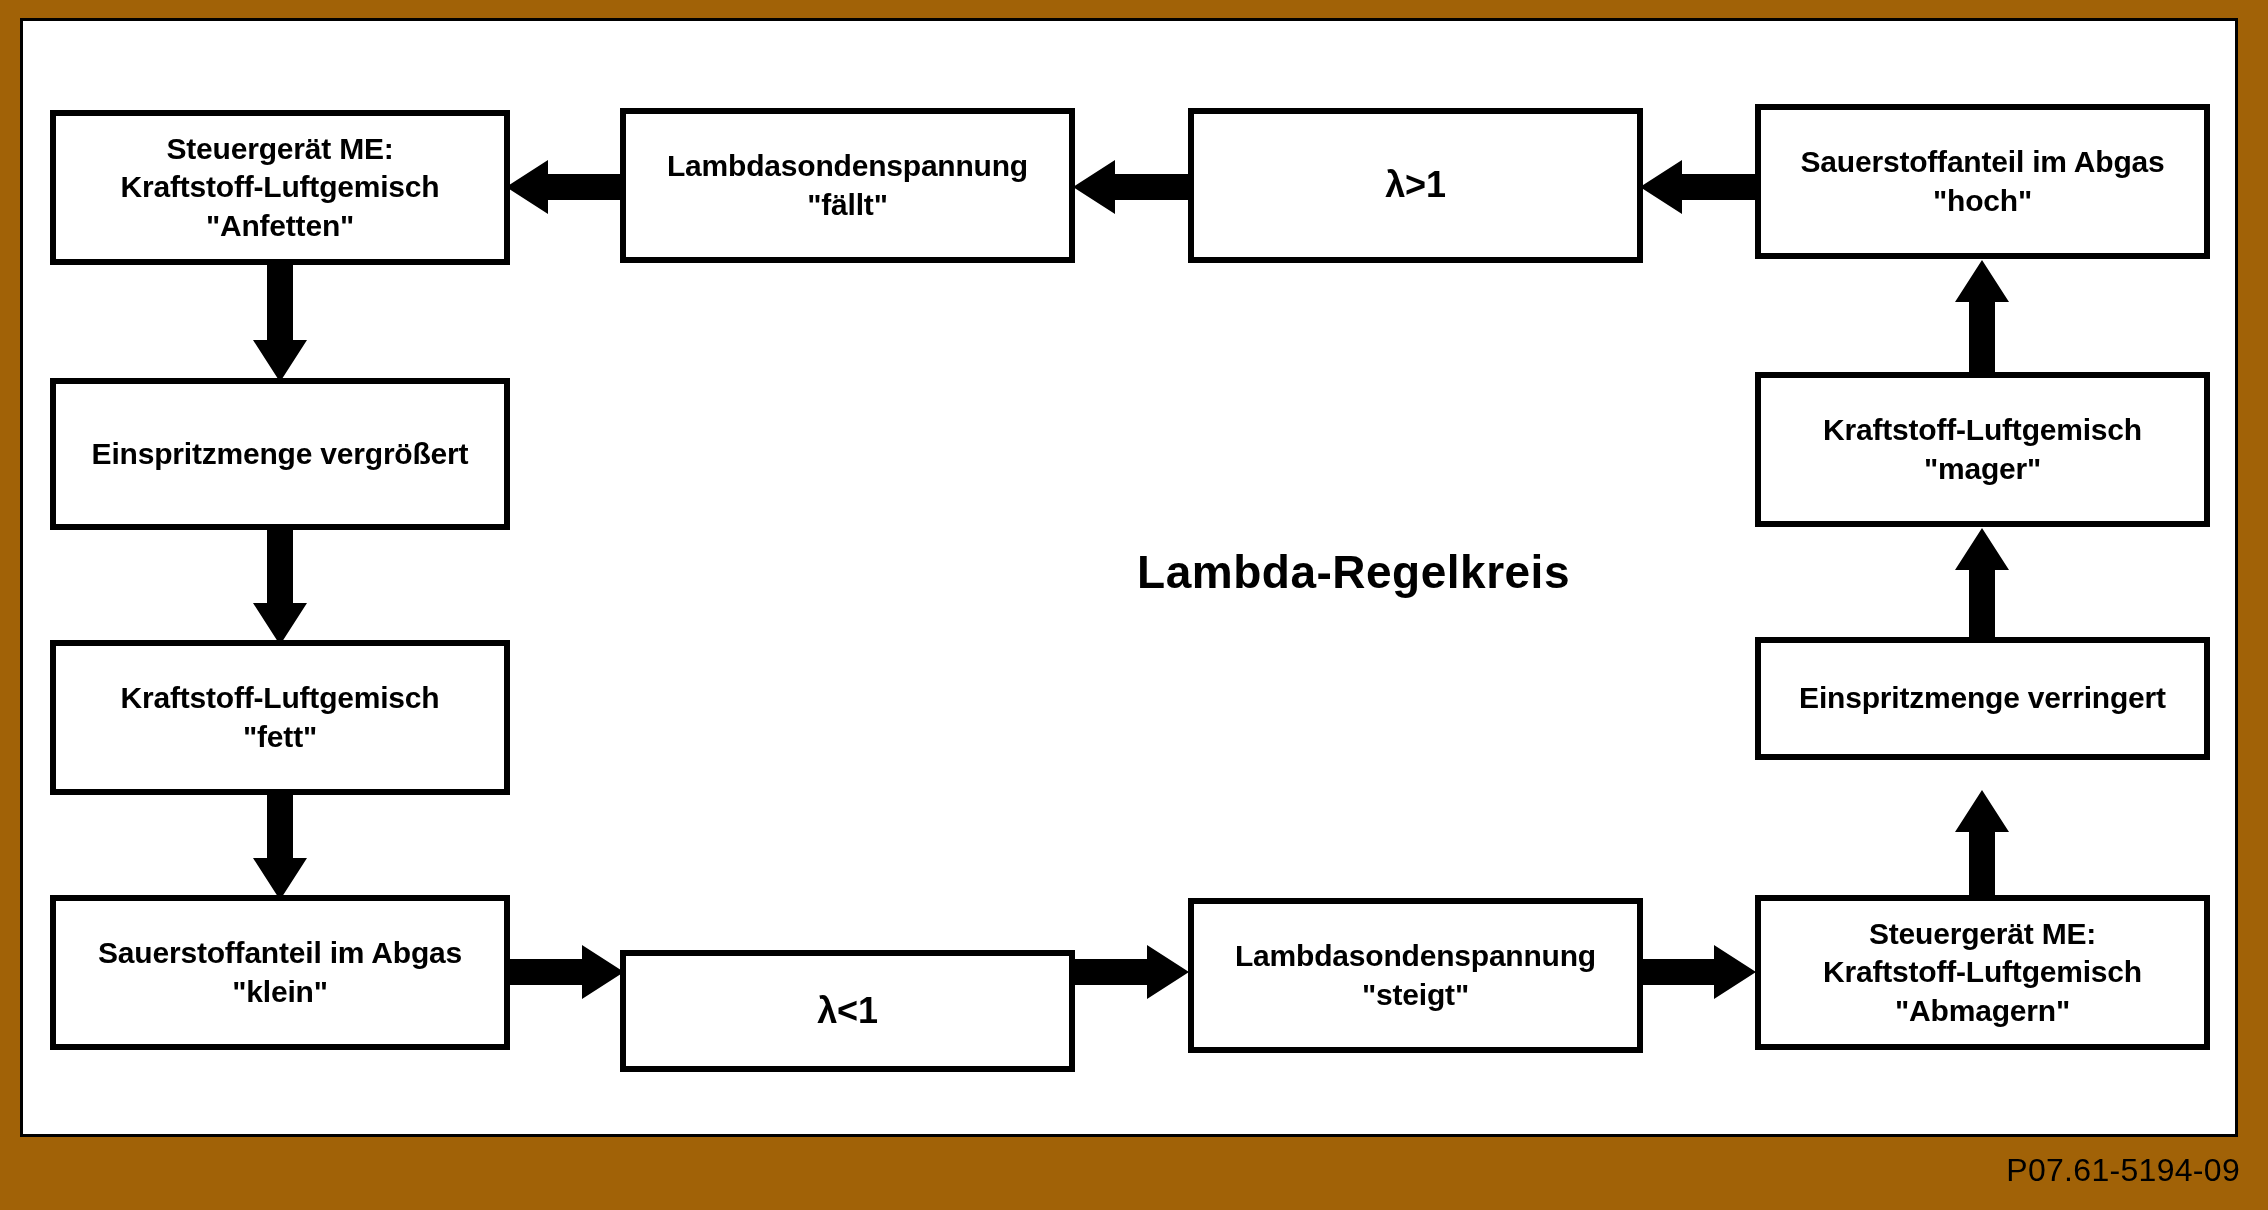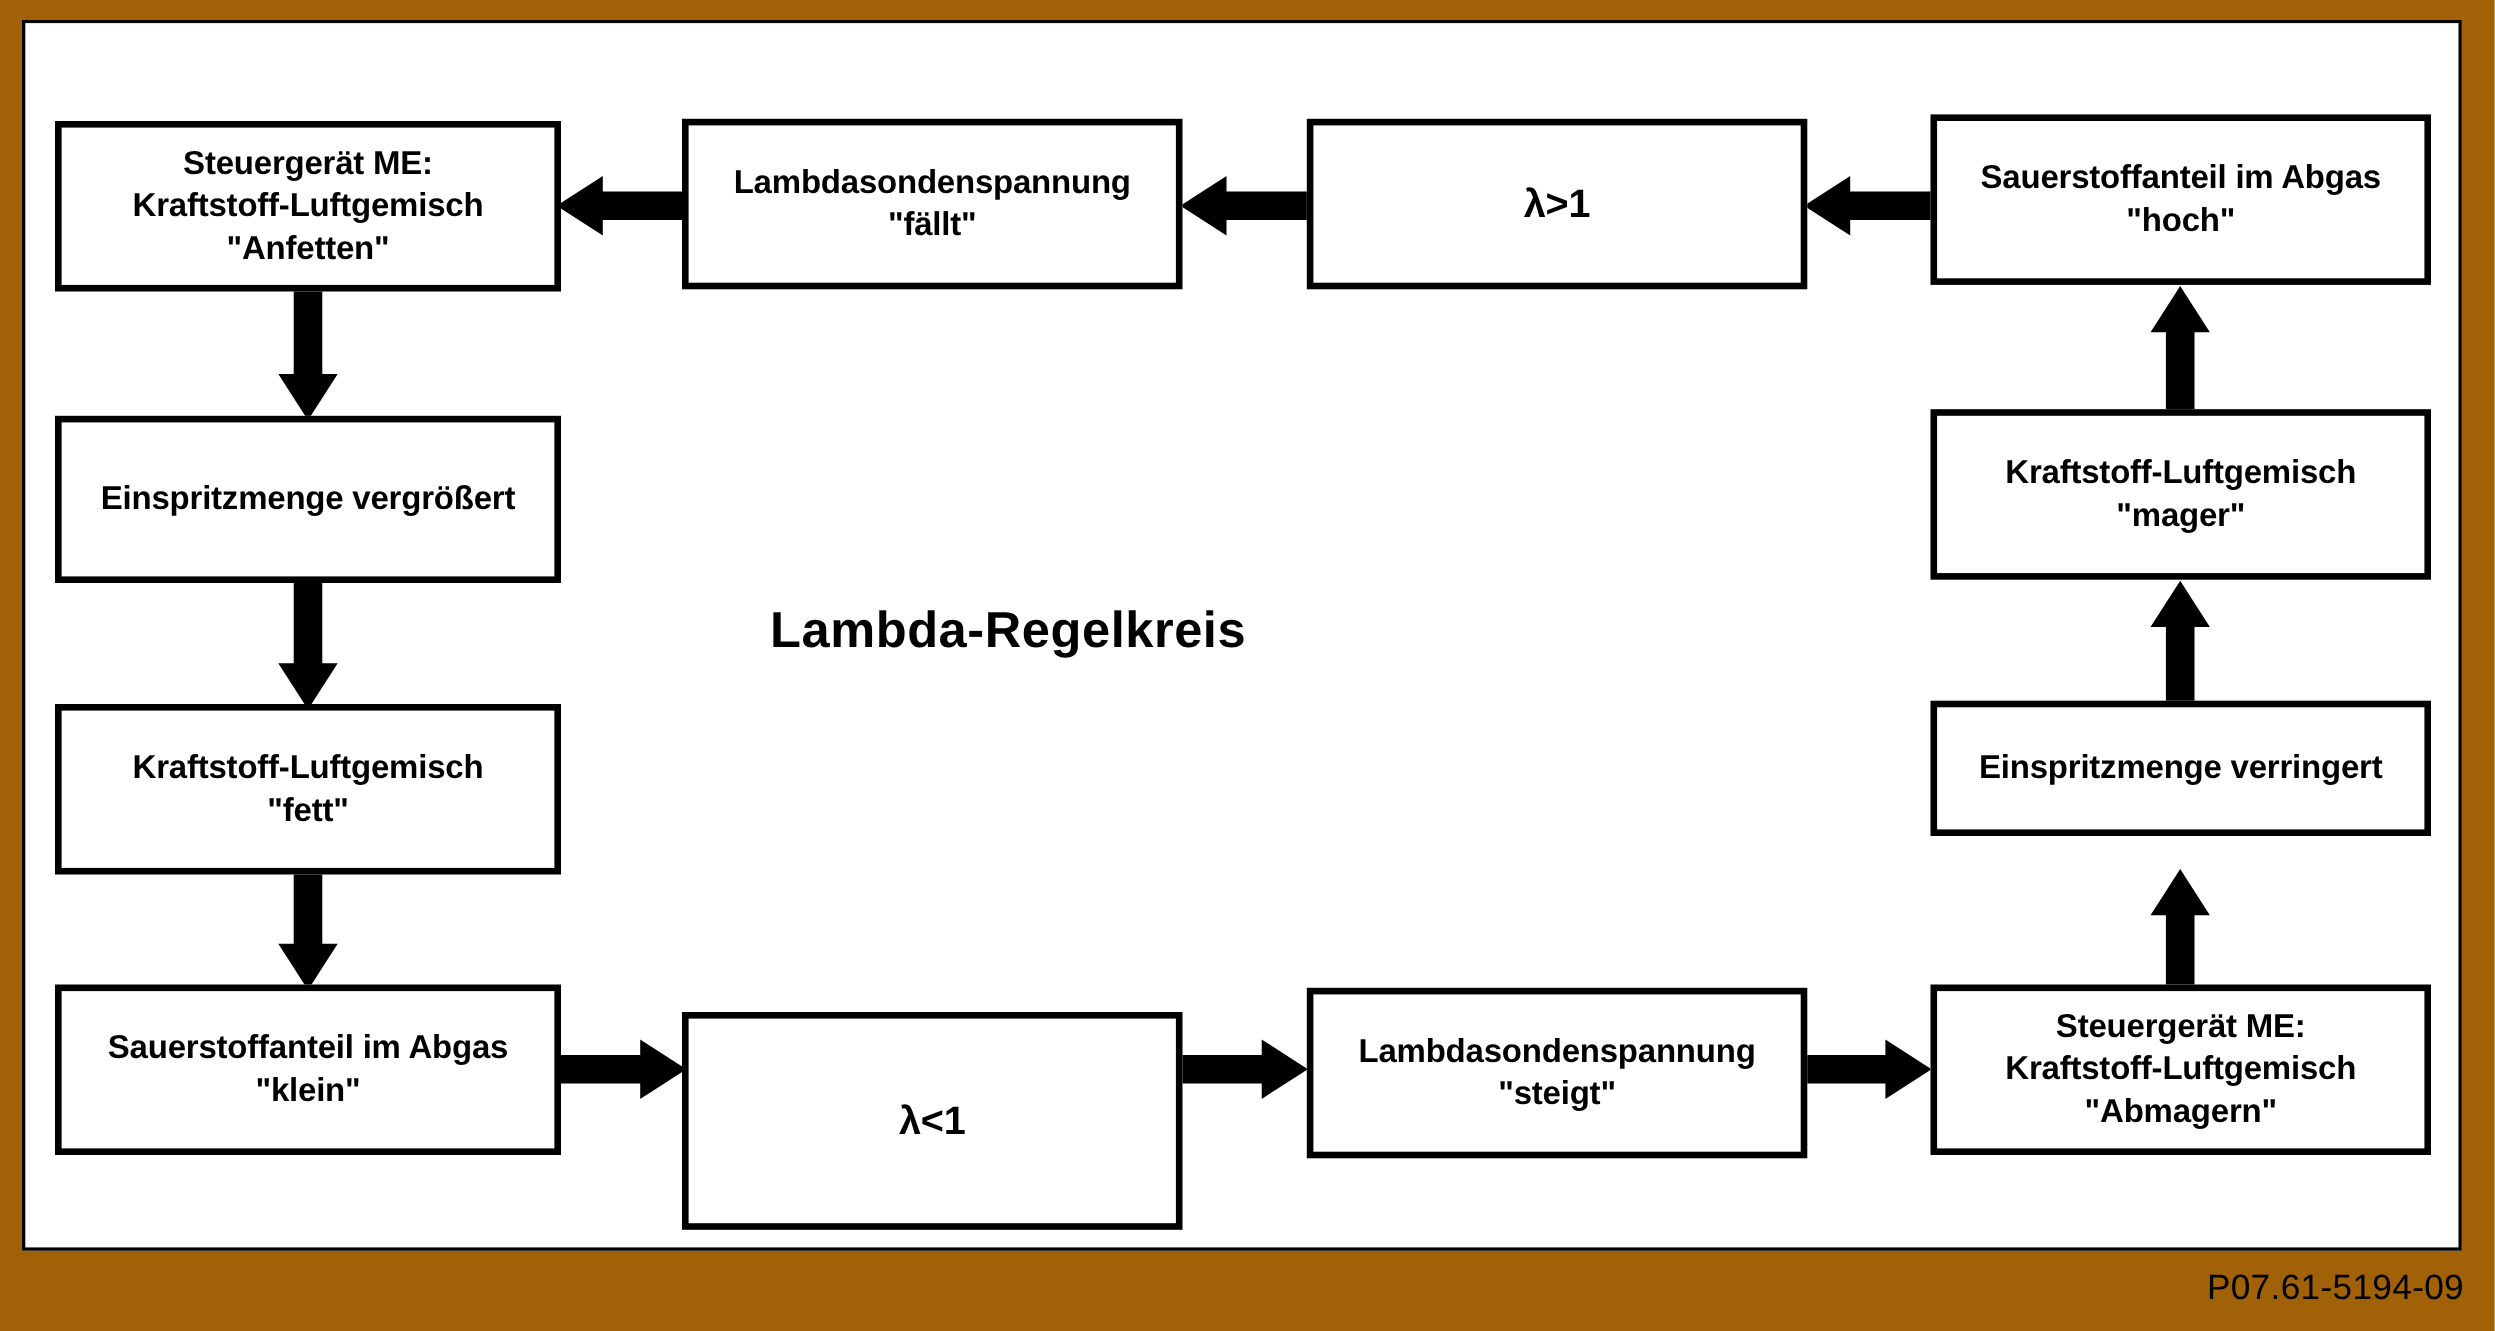--- a/index.html
+++ b/index.html
@@ -57,21 +57,21 @@
   .node.lambda {
     font-size: 36px;
   }
 
   
   #center-title {
     position: absolute;
     left: 700px;
     top: 545px;
     width: 870px;
-    text-align: left;
+    text-align: right;
     font-family: "Liberation Sans", sans-serif;
     font-weight: bold;
     font-size: 46px;
     letter-spacing: 0.5px;
     color: #000000;
   }
 
   
   #caption {
     position: absolute;
@@ -197,21 +197,21 @@
 
   <div class="node" style="left:1755px; top:637px; width:455px; height:123px;">
     <span class="ln">Einspritzmenge verringert</span>
   </div>
 
   <div class="node" style="left:50px; top:895px; width:460px; height:155px;">
     <span class="ln">Sauerstoffanteil im Abgas</span>
     <span class="ln">"klein"</span>
   </div>
 
-  <div class="node lambda" style="left:620px; top:920px; width:455px; height:198px;">
+  <div class="node lambda" style="left:620px; top:950px; width:455px; height:122px;">
     <span class="ln">λ&lt;1</span>
   </div>
 
   <div class="node" style="left:1188px; top:898px; width:455px; height:155px;">
     <span class="ln">Lambdasondenspannung</span>
     <span class="ln">"steigt"</span>
   </div>
 
   <div class="node" style="left:1755px; top:895px; width:455px; height:155px;">
     <span class="ln">Steuergerät ME:</span>

